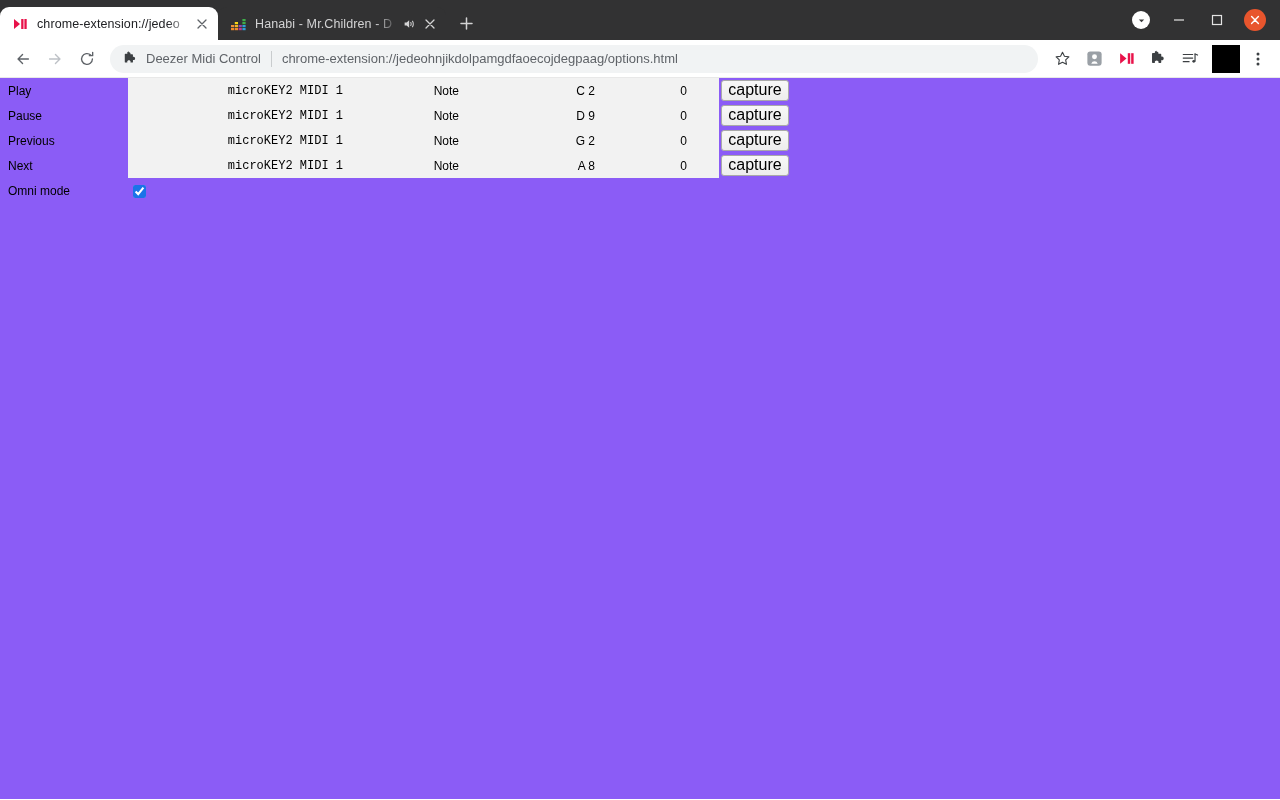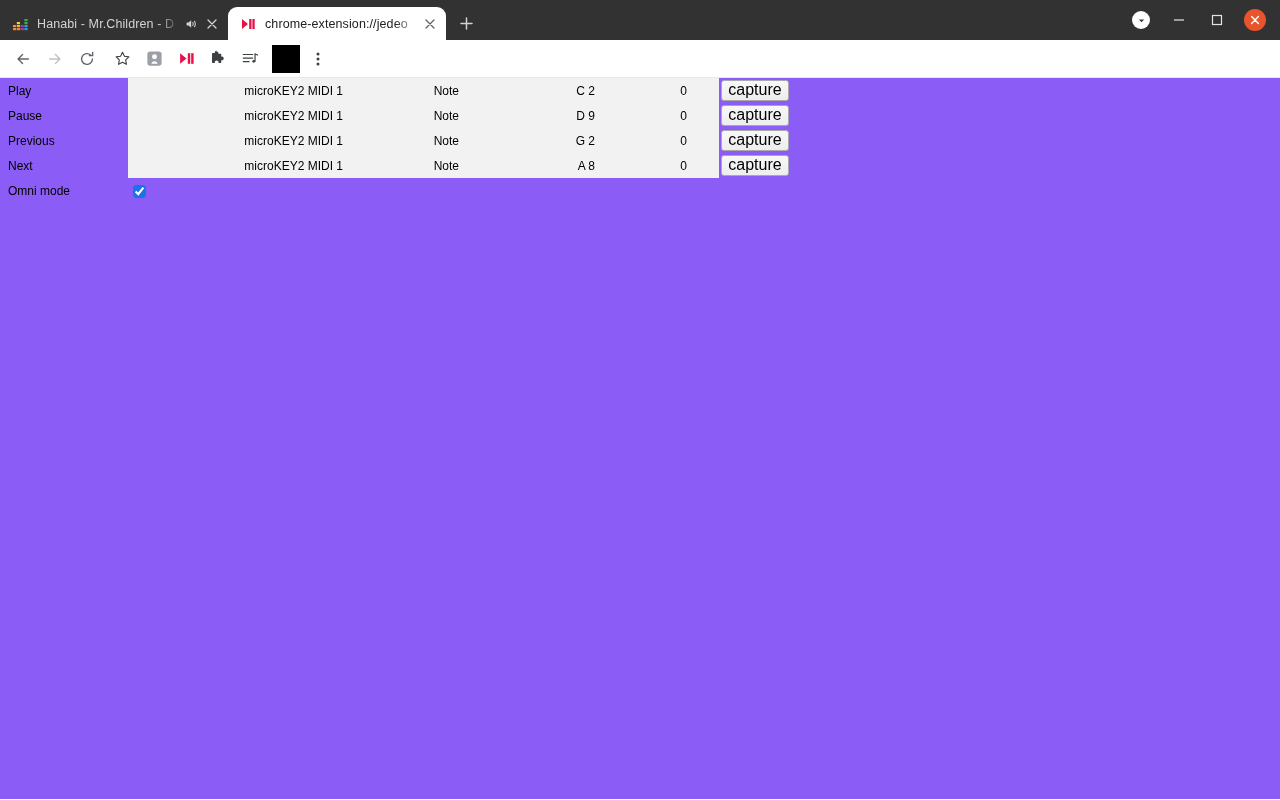--- a/index.html
+++ b/index.html
@@ -279,20 +279,21 @@
 
   .shaded {
     background: #f2f2f2;
   }
 
   .col-device {
     width: 215px;
     text-align: right;
     padding-right: 6px !important;
     white-space: nowrap;
+    font-family: Liberation Mono, monospace;
   }
 
   .col-type {
     width: 110px;
     text-align: right;
     padding-right: 56px !important;
     white-space: nowrap;
   }
 
   .col-note {
@@ -344,20 +345,36 @@
   }
 </style>
 </head>
 <body>
 
 <div class="browser-window">
 
   <div class="tab-strip">
 
     <div class="tabs-area">
+
+      <div class="tab tab-active">
+        <span class="tab-favicon">
+          <svg width="16" height="16" viewBox="0 0 16 16">
+            <path d="M2 3 L8 8 L2 13 Z" fill="#e8124a"></path>
+            <rect x="9.2" y="3" width="2.3" height="10" fill="#e8124a"></rect>
+            <rect x="12.4" y="3" width="2.3" height="10" fill="#e8124a"></rect>
+          </svg>
+        </span>
+        <span class="tab-title">chrome-extension://jedeo</span>
+        <span class="tab-close">
+          <svg width="10" height="10" viewBox="0 0 10 10">
+            <path d="M1 1 L9 9 M9 1 L1 9" stroke="#5f6368" stroke-width="1.3" stroke-linecap="round"></path>
+          </svg>
+        </span>
+      </div>
 
       <div class="tab tab-inactive">
         <span class="tab-favicon">
           <svg width="16" height="16" viewBox="0 0 16 16">
             <rect x="1" y="9" width="3.2" height="2.2" fill="#f0913a"></rect>
             <rect x="1" y="12" width="3.2" height="2.2" fill="#ef8b2c"></rect>
             <rect x="4.8" y="6" width="3.2" height="2.2" fill="#f7d516"></rect>
             <rect x="4.8" y="9" width="3.2" height="2.2" fill="#f4b323"></rect>
             <rect x="4.8" y="12" width="3.2" height="2.2" fill="#ef8b2c"></rect>
             <rect x="8.6" y="9" width="3.2" height="2.2" fill="#8f45b0"></rect>
@@ -376,36 +393,20 @@
             <path d="M11.9 4.8c1.3 1.2 1.3 5.2 0 6.4" stroke="#d3d3d4" stroke-width="1.2" fill="none" stroke-linecap="round"></path>
           </svg>
         </span>
         <span class="tab-close">
           <svg width="10" height="10" viewBox="0 0 10 10">
             <path d="M1 1 L9 9 M9 1 L1 9" stroke="#d3d3d4" stroke-width="1.3" stroke-linecap="round"></path>
           </svg>
         </span>
       </div>
 
-      <div class="tab tab-active">
-        <span class="tab-favicon">
-          <svg width="16" height="16" viewBox="0 0 16 16">
-            <path d="M2 3 L8 8 L2 13 Z" fill="#e8124a"></path>
-            <rect x="9.2" y="3" width="2.3" height="10" fill="#e8124a"></rect>
-            <rect x="12.4" y="3" width="2.3" height="10" fill="#e8124a"></rect>
-          </svg>
-        </span>
-        <span class="tab-title">chrome-extension://jedeo</span>
-        <span class="tab-close">
-          <svg width="10" height="10" viewBox="0 0 10 10">
-            <path d="M1 1 L9 9 M9 1 L1 9" stroke="#5f6368" stroke-width="1.3" stroke-linecap="round"></path>
-          </svg>
-        </span>
-      </div>
-
       <div class="new-tab-btn">
         <svg width="13" height="13" viewBox="0 0 13 13">
           <path d="M6.5 1 V12 M1 6.5 H12" stroke="#d3d3d4" stroke-width="1.5" stroke-linecap="round"></path>
         </svg>
       </div>
     </div>
 
     <div class="window-controls">
       <div class="wc-btn">
         <span class="wc-circle">
@@ -448,20 +449,30 @@
       </svg>
     </div>
 
     <div class="nav-btn">
       <svg width="18" height="18" viewBox="0 0 20 20">
         <path d="M16 10 a6 6 0 1 1 -1.9 -4.4" stroke="#5f6368" stroke-width="1.5" fill="none" stroke-linecap="round"></path>
         <path d="M16.3 2.6 V6.3 H12.6" stroke="#5f6368" stroke-width="1.5" fill="none" stroke-linecap="round" stroke-linejoin="round"></path>
       </svg>
     </div>
 
+    <div class="omnibox">
+      <span class="omni-ext-icon">
+        <svg width="15" height="15" viewBox="0 0 16 16">
+          <path d="M6.2 1.3c1 0 1.8.7 1.8 1.5 0 .3-.1.5-.2.7h2.1c.4 0 .7.3.7.7v2.1c.2-.1.4-.2.7-.2.9 0 1.6.8 1.6 1.8s-.7 1.8-1.6 1.8c-.3 0-.5-.1-.7-.2v2.1c0 .4-.3.7-.7.7H7.9c.1-.2.2-.5.2-.8 0-.9-.8-1.6-1.8-1.6s-1.8.7-1.8 1.6c0 .3.1.6.2.8H2.6c-.4 0-.7-.3-.7-.7V3.5c0-.4.3-.7.7-.7h2.1c-.1-.2-.2-.4-.2-.7 0-.8.8-1.5 1.7-1.5z" fill="#3c4043"></path>
+        </svg>
+      </span>
+      <span class="omni-ext-name">Deezer Midi Control</span>
+      <span class="omni-divider"></span>
+      <span class="omni-url">chrome-extension://jedeohnjikdolpamgdfaoecojdegpaag/options.html</span>
+    </div>
 
     <div class="toolbar-actions">
 
       <div class="tb-icon">
         <svg width="17" height="17" viewBox="0 0 20 20">
           <path d="M10 2.6 l2.3 4.7 5.2.75 -3.75 3.65 .9 5.15 -4.65-2.45 -4.65 2.45 .9-5.15 -3.75-3.65 5.2-.75z" fill="none" stroke="#3c4043" stroke-width="1.3" stroke-linejoin="round"></path>
         </svg>
       </div>
 
       <div class="tb-icon">

